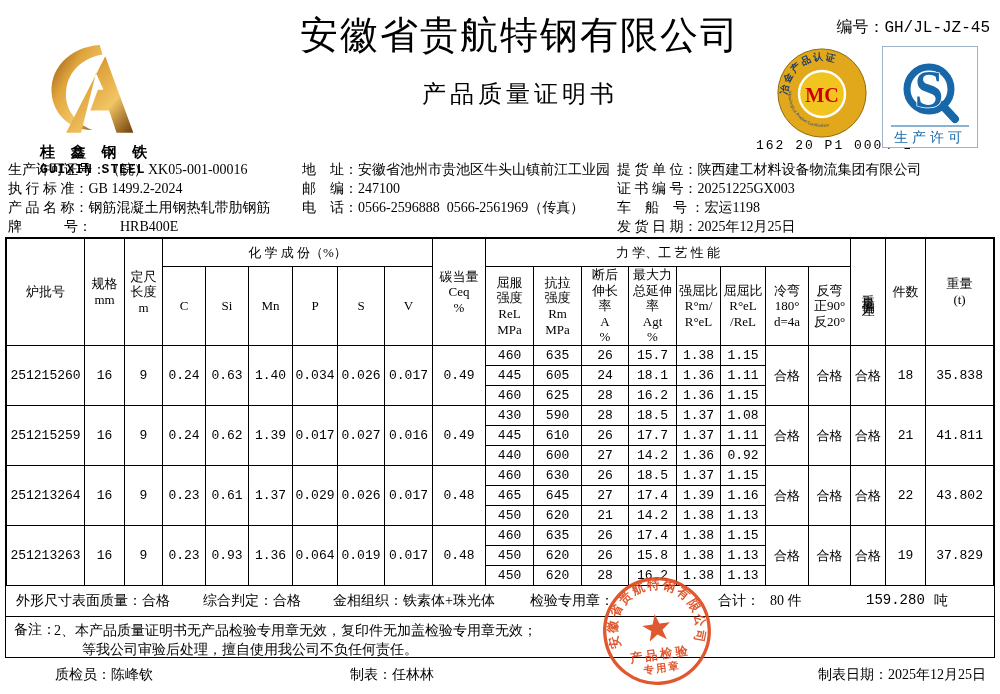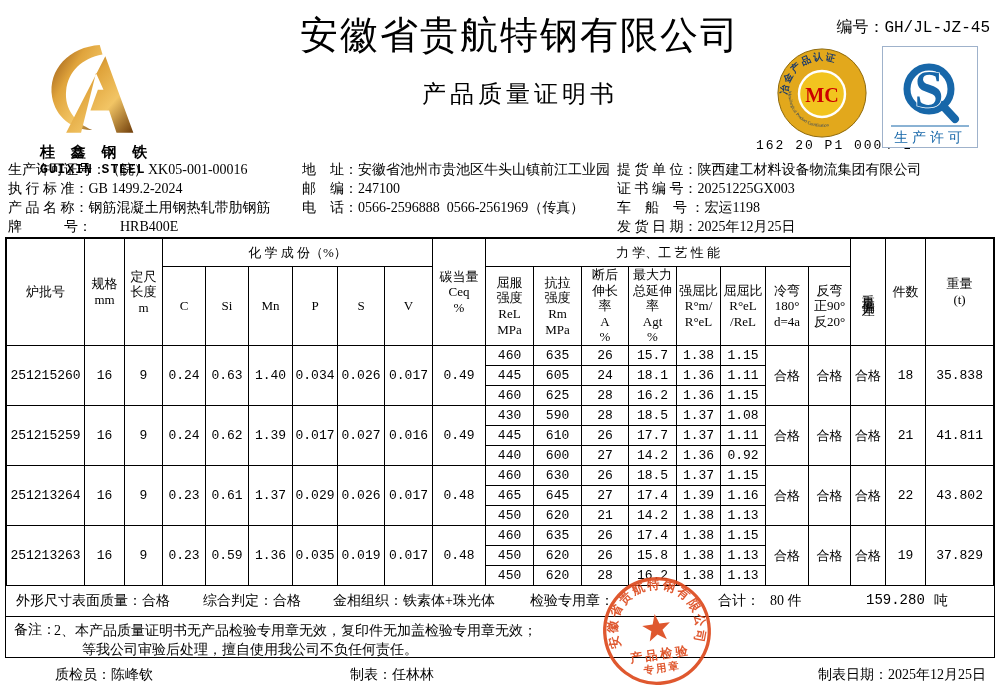--- a/index.html
+++ b/index.html
@@ -324,23 +324,23 @@
             <td class="mono" data-name="cell">21</td>
             <td class="mono" data-name="cell">14.2</td>
             <td class="mono" data-name="cell">1.38</td>
             <td class="mono" data-name="cell">1.13</td>
           </tr>
           <tr data-name="table-row">
             <td rowspan="3" class="mono" data-name="cell">251213263</td>
             <td rowspan="3" class="mono" data-name="cell">16</td>
             <td rowspan="3" class="mono" data-name="cell">9</td>
             <td rowspan="3" class="mono" data-name="cell">0.23</td>
-            <td rowspan="3" class="mono" data-name="cell">0.59</td>
+            <td rowspan="3" class="mono" data-name="cell">0.93</td>
             <td rowspan="3" class="mono" data-name="cell">1.36</td>
-            <td rowspan="3" class="mono" data-name="cell">0.035</td>
+            <td rowspan="3" class="mono" data-name="cell">0.064</td>
             <td rowspan="3" class="mono" data-name="cell">0.019</td>
             <td rowspan="3" class="mono" data-name="cell">0.017</td>
             <td rowspan="3" class="mono" data-name="cell">0.48</td>
             <td class="mono" data-name="cell">460</td>
             <td class="mono" data-name="cell">635</td>
             <td class="mono" data-name="cell">26</td>
             <td class="mono" data-name="cell">17.4</td>
             <td class="mono" data-name="cell">1.38</td>
             <td class="mono" data-name="cell">1.15</td>
             <td rowspan="3" data-name="cell">合格</td>

